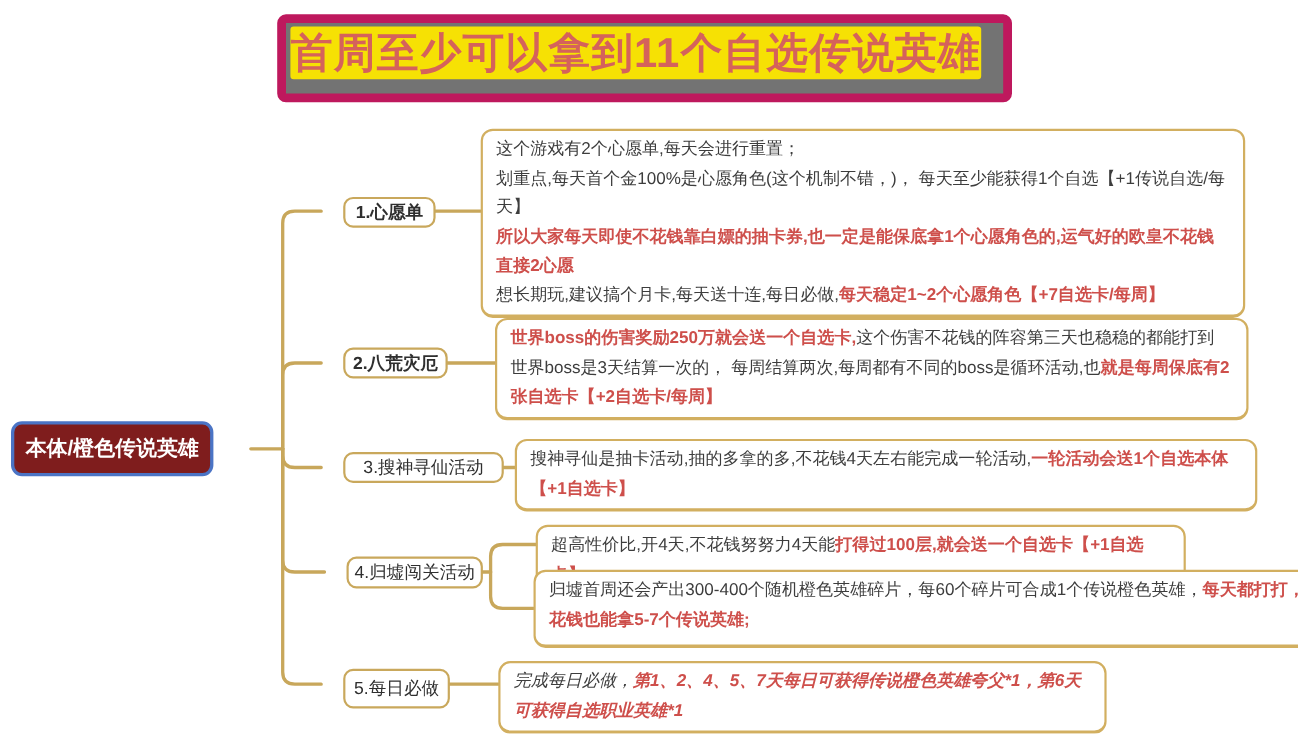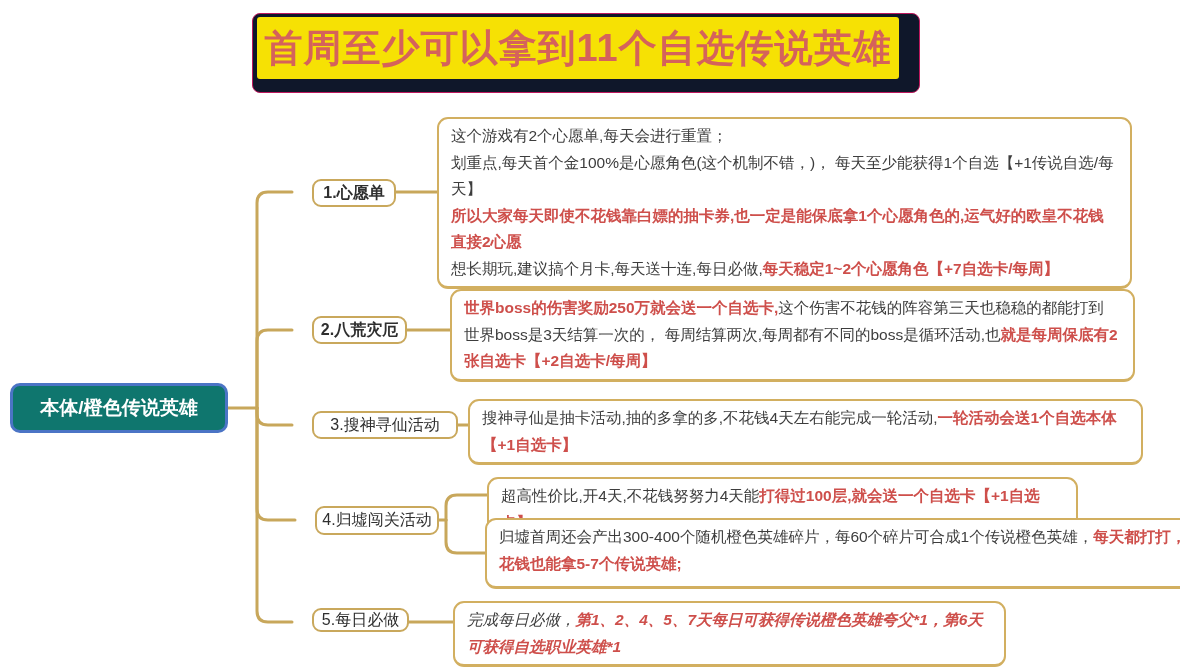--- a/index.html
+++ b/index.html
@@ -3,52 +3,52 @@
 <meta charset="utf-8">
 <style>
   html,body{margin:0;padding:0;background:#ffffff;}
   body{font-family:"Liberation Sans","DejaVu Sans",sans-serif;}
   #canvas{position:relative;width:1180px;height:667px;background:#ffffff;overflow:hidden;}
   #connectors{position:absolute;left:0;top:0;z-index:0;}
 
   
   .title-outer{
     position:absolute;left:252px;top:13px;width:668px;height:80px;
-    background:#0f172a;border:1px solid #be185d;border-radius:8px;
+    background:#737373;border:8px solid #be185d;border-radius:8px;
     box-sizing:border-box;z-index:2;
   }
   .title-inner{
     position:absolute;left:4px;top:3px;right:20px;bottom:13px;
     background:#f6e104;border-radius:3px;
     display:flex;align-items:center;justify-content:center;
   }
   .title-text{
     font-size:38px;font-weight:bold;color:#d5625b;letter-spacing:1px;white-space:nowrap;
   }
 
   
   .root-node{
-    position:absolute;left:10px;top:383px;width:218px;height:50px;
-    background:#0f766e;border:3px solid #4b74c5;border-radius:10px;
+    position:absolute;left:10px;top:383px;width:184px;height:50px;
+    background:#7f1d1d;border:3px solid #4b74c5;border-radius:10px;
     box-sizing:border-box;display:flex;align-items:center;justify-content:center;
     z-index:2;
   }
   .root-node span{color:#ffffff;font-size:19px;font-weight:bold;white-space:nowrap;}
 
   
   .branch-label{
     position:absolute;background:#ffffff;border:2.5px solid #c9a85c;border-radius:9px;
     box-sizing:border-box;display:flex;align-items:center;justify-content:center;
     z-index:2;font-size:16px;color:#2f2f2f;white-space:nowrap;margin-left:20px;
   }
   .bl-1{left:292px;top:179px;width:84px;height:28px;font-weight:bold;}
   .bl-2{left:292px;top:316px;width:95px;height:28px;font-weight:bold;}
   .bl-3{left:292px;top:411px;width:146px;height:28px;}
   .bl-4{left:295px;top:506px;width:124px;height:29px;}
-  .bl-5{left:292px;top:608px;width:97px;height:24px;}
+  .bl-5{left:292px;top:608px;width:97px;height:36px;}
 
   
   .note-box{
     position:absolute;background:#ffffff;
     border:2px solid #d2af60;border-bottom-width:3px;border-radius:11px;
     box-sizing:border-box;padding:4px 12px;
     font-size:15.5px;line-height:26.5px;color:#3d3d3d;z-index:2;
   }
   .nb-1{left:437px;top:117px;width:695px;min-height:161px;}
   .nb-2{left:450px;top:289px;width:685px;min-height:86px;}

